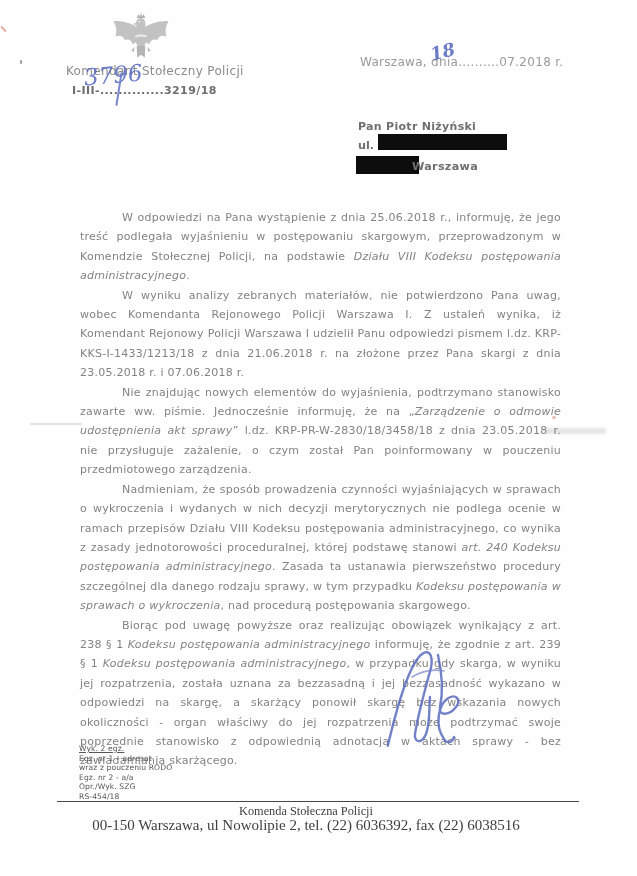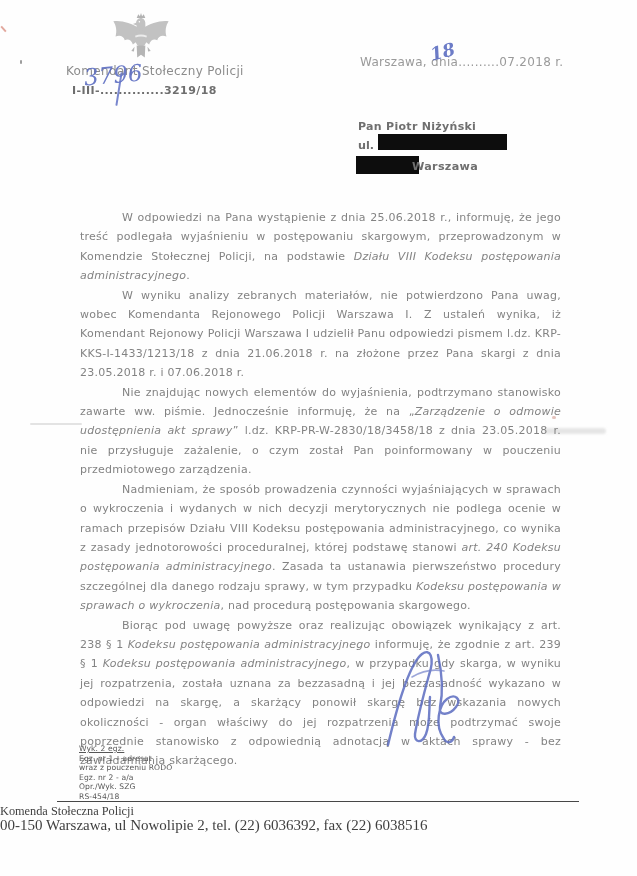--- a/index.html
+++ b/index.html
@@ -54,21 +54,21 @@
   }
   .sig-svg { left:378px; top:647px; width:96px; height:106px; }
 
   
   .notes { left:79px; top:744px; font-size:7.6px; line-height:9.6px; color:#565656; letter-spacing:.1px; }
   .notes .u { text-decoration: underline; }
 
   
   .rule { left:57px; top:801px; width:522px; border-top:1.6px solid #474747; }
   .footer-center {
-    left:0; top:804px; width:612px; 
+    left:0; top:804px; width:612px; text-align:center;
     font-family:"Liberation Serif","DejaVu Serif",serif; color:#3f3f3f;
   }
   .footer-org { font-size:12.3px; line-height:14px; }
   .footer-addr { font-size:15px; line-height:14px; }
 
   
   .art { pointer-events:none; }
   .art1 { left:0px; top:28px; width:7px; height:2px; background:#e2a89e; transform:rotate(48deg); }
   .art2 { left:20px; top:60px; width:2px; height:4px; background:#9d9d9d; border-radius:1px; }
   .art3 { left:544px; top:428px; width:62px; height:6px; background:#d9d9d9; opacity:.65; border-radius:3px; filter:blur(1px); }

